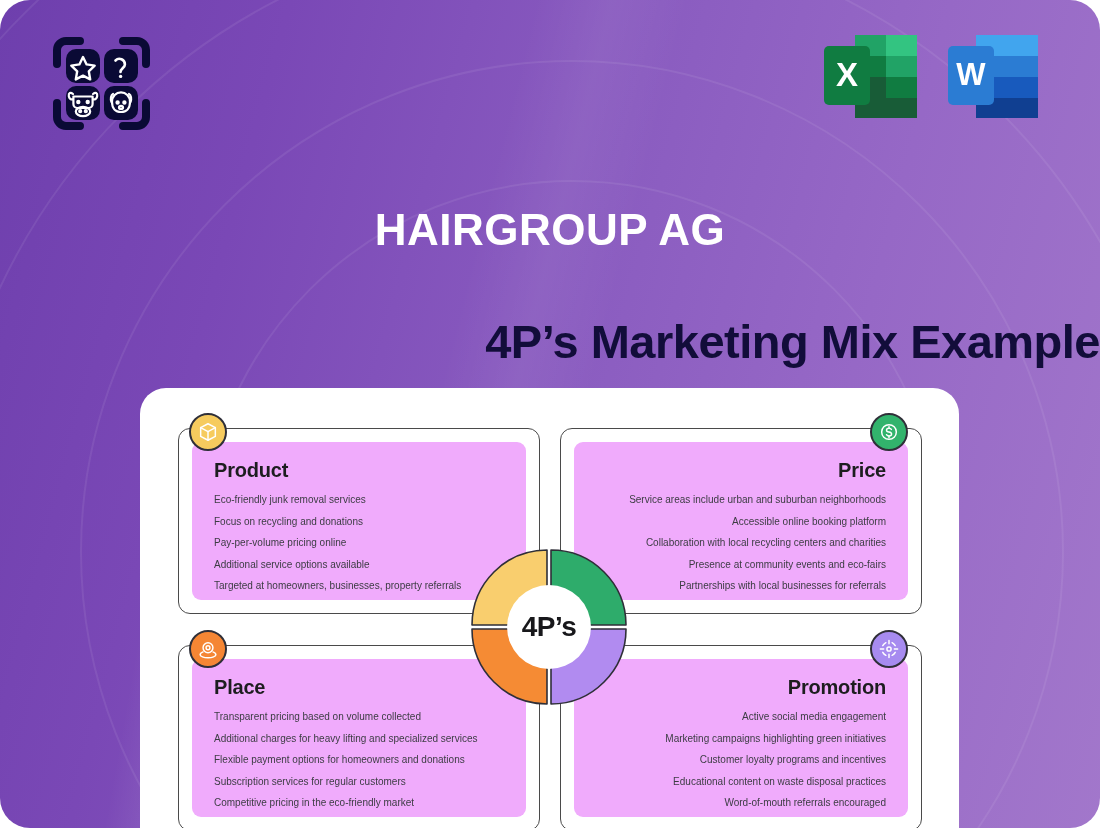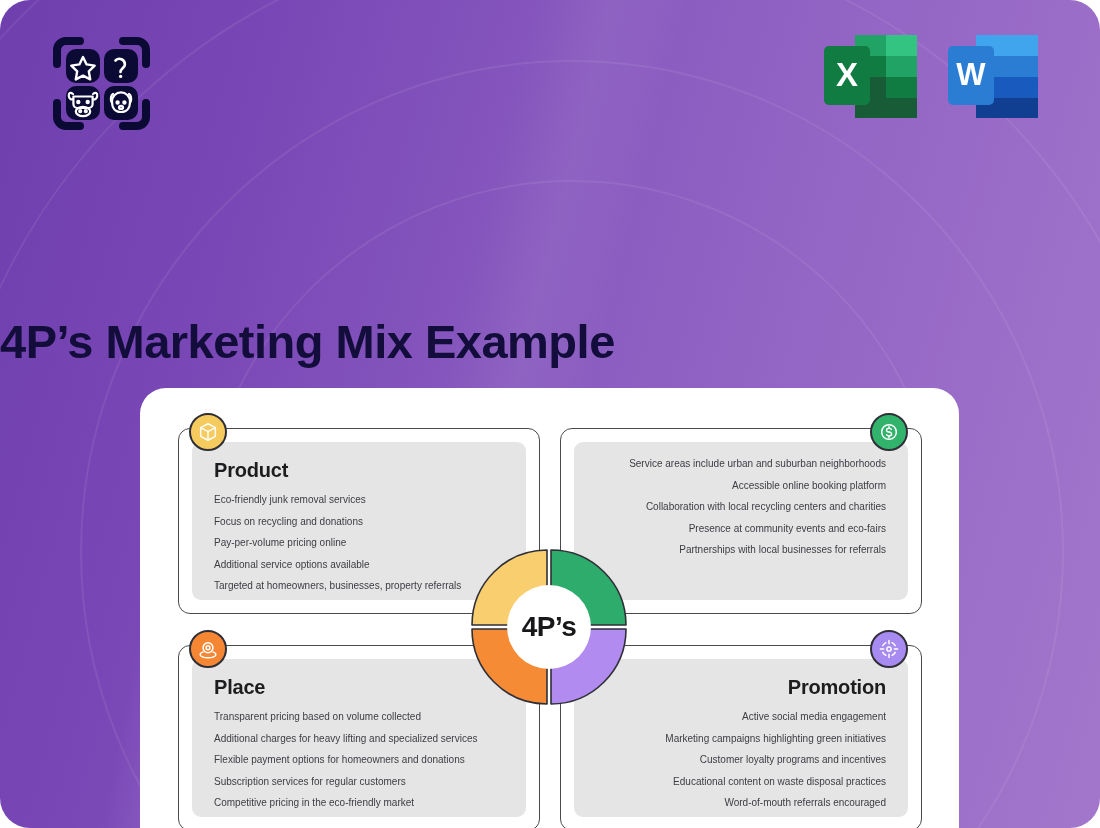--- a/index.html
+++ b/index.html
@@ -42,36 +42,36 @@
   .office{position:absolute;top:33px;right:57px;display:flex;gap:27px;align-items:flex-start;}
   .office-ico{width:97px;height:87px;position:relative;}
 
   
   .hero-title{
     position:absolute;left:0;right:0;top:205px;text-align:center;
     color:#ffffff;font-size:44px;font-weight:700;letter-spacing:0.5px;
     font-family:"Liberation Sans",sans-serif;
   }
   .hero-sub{
-    position:absolute;left:0;right:0;top:314px;text-align:left;
+    position:absolute;left:0;right:0;top:314px;text-align:right;
     color:#120d3a;font-size:47px;font-weight:700;letter-spacing:-0.5px;
     font-family:"Liberation Sans",sans-serif;
   }
 
   
   .card{
     position:absolute;left:140px;top:388px;width:819px;height:470px;
     background:#ffffff;border-radius:26px;
   }
 
   
   .quad{position:absolute;border:1.3px solid #4a4a4a;border-radius:12px;}
   .quad .inner{
     position:absolute;left:13px;top:13px;right:13px;bottom:13px;
-    background:#e5e5e5;border-radius:9px;
+    background:#f0abfc;border-radius:9px;
     padding:17px 22px;box-sizing:border-box;
   }
   .q-tl{left:38px;  top:40px;  width:360px;height:184px;}
   .q-tr{left:420px; top:40px;  width:360px;height:184px;}
   .q-bl{left:38px;  top:257px; width:360px;height:184px;}
   .q-br{left:420px; top:257px; width:360px;height:184px;}
 
   .q-title{font-size:20px;font-weight:700;color:#1d1d1f;margin:0 0 13px 0;letter-spacing:-0.2px;}
   .q-list{list-style:none;margin:0;padding:0;}
   .q-list li{font-size:10px;color:#3c3c43;line-height:1;margin-bottom:11.5px;white-space:nowrap;}
@@ -174,39 +174,41 @@
         <rect x="30" y="2" width="62" height="21" fill="#41a5ee"></rect>
         <rect x="30" y="23" width="62" height="21" fill="#2b7cd3"></rect>
         <rect x="30" y="44" width="62" height="21" fill="#185abd"></rect>
         <rect x="30" y="65" width="62" height="20" fill="#103f91"></rect>
         <rect x="2" y="13" width="46" height="59" rx="5" fill="#2b7cd3"></rect>
         <text x="25" y="52" font-family="Liberation Sans, sans-serif" font-size="31" font-weight="700" fill="#ffffff" text-anchor="middle">W</text>
       </svg>
     </div>
   </div>
 
+  <div class="hero-title">HAIRGROUP AG</div>
   <div class="hero-sub">4P’s Marketing Mix Example</div>
 
   <div class="card">
 
     <div class="quad q-tl">
       <div class="inner">
         <div class="q-title">Product</div>
         <ul class="q-list">
           <li>Eco-friendly junk removal services</li>
           <li>Focus on recycling and donations</li>
           <li>Pay-per-volume pricing online</li>
           <li>Additional service options available</li>
           <li>Targeted at homeowners, businesses, property referrals</li>
         </ul>
       </div>
     </div>
 
     <div class="quad q-tr">
       <div class="inner right-align">
+        <div class="q-title">Price</div>
         <ul class="q-list">
           <li>Service areas include urban and suburban neighborhoods</li>
           <li>Accessible online booking platform</li>
           <li>Collaboration with local recycling centers and charities</li>
           <li>Presence at community events and eco-fairs</li>
           <li>Partnerships with local businesses for referrals</li>
         </ul>
       </div>
     </div>
 

